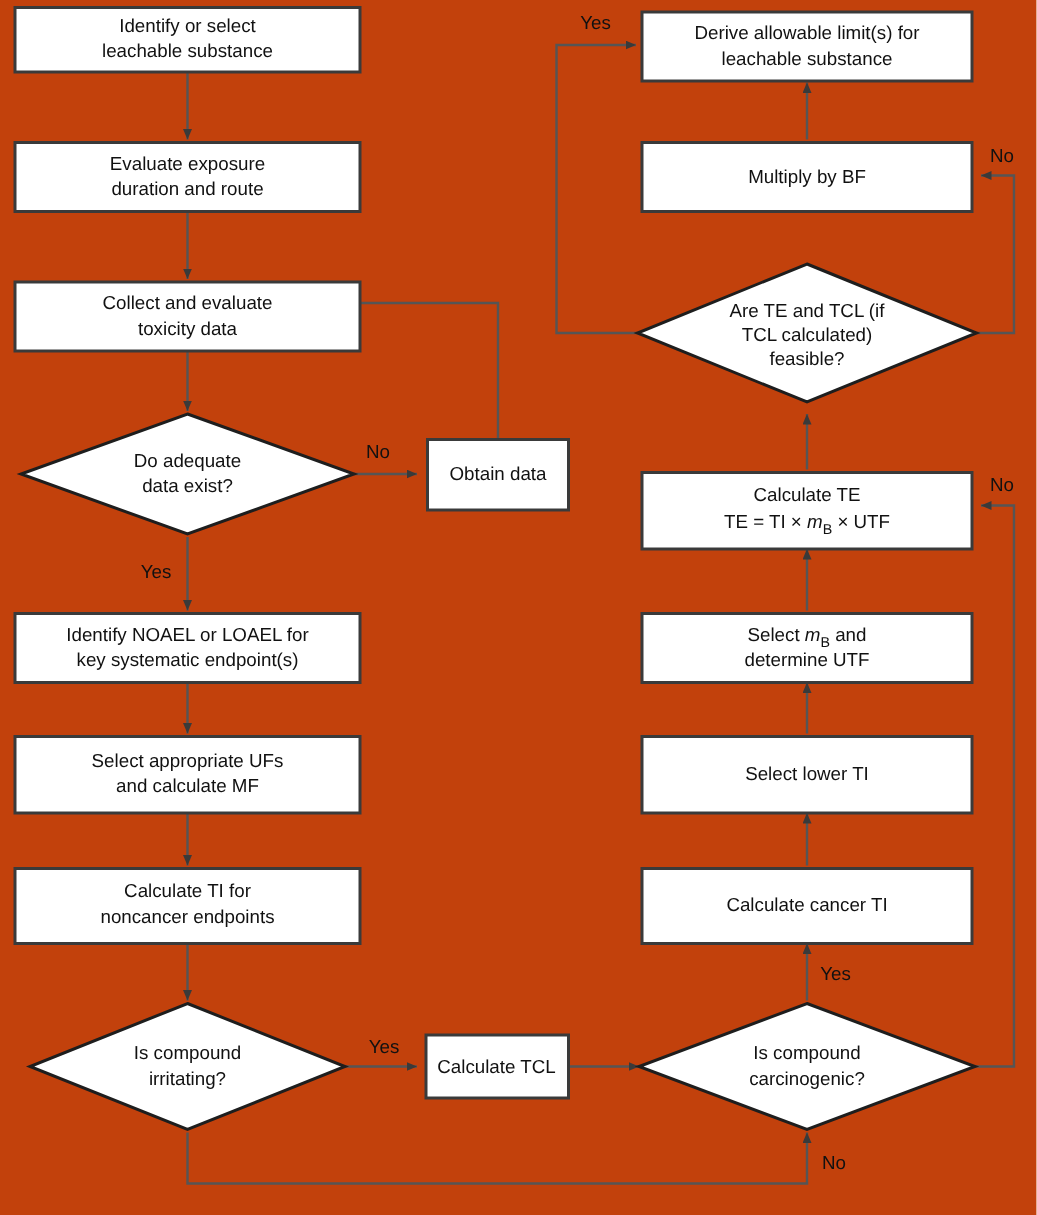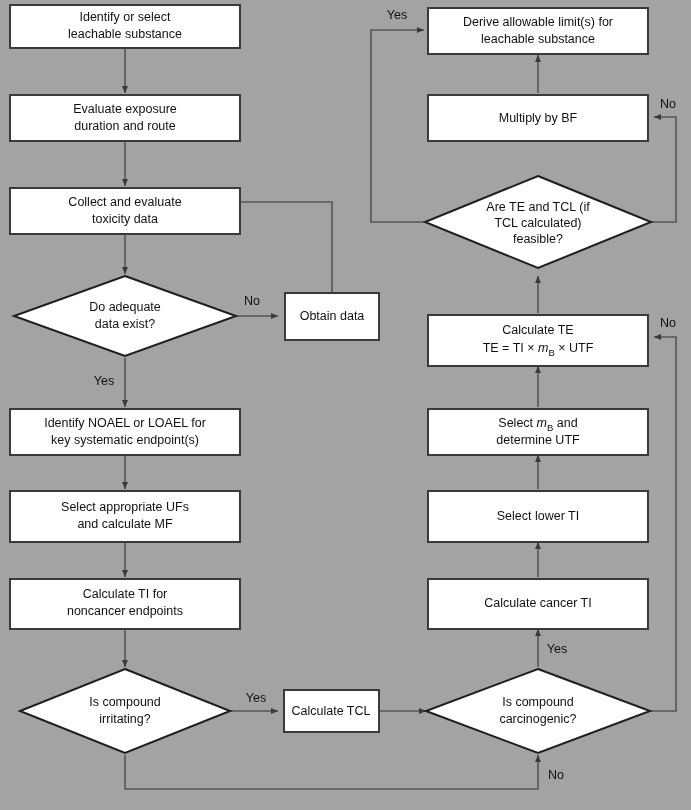--- a/index.html
+++ b/index.html
@@ -4,21 +4,21 @@
 <style>
   html, body {
     margin: 0;
     padding: 0;
     background: #ffffff;
   }
   #flowchart-root {
     position: relative;
     width: 691px;
     height: 810px;
-    background: #a3a3a3;
+    background: #c2410c;
     font-family: "Liberation Sans", sans-serif;
     overflow: hidden;
   }
   svg#chart-svg {
     display: block;
     width: 691px;
     height: 810px;
   }
   .node-shape {
     fill: #ffffff;

